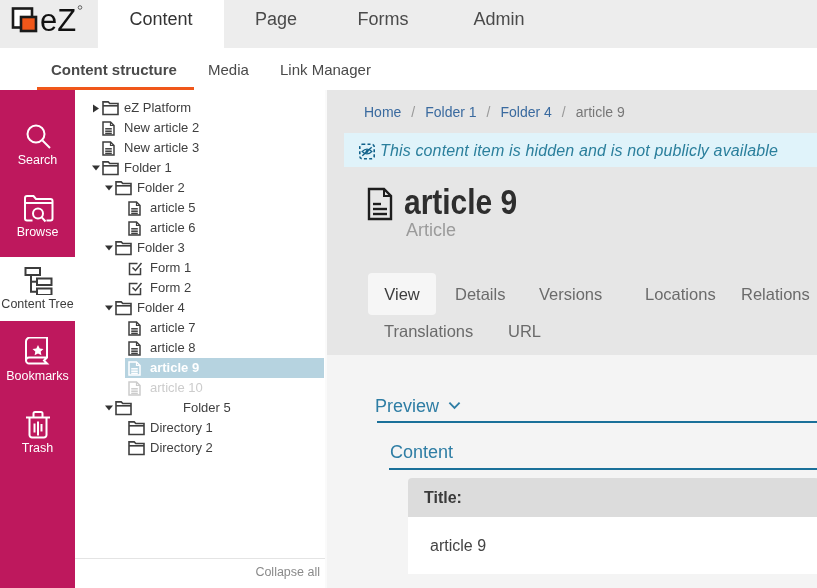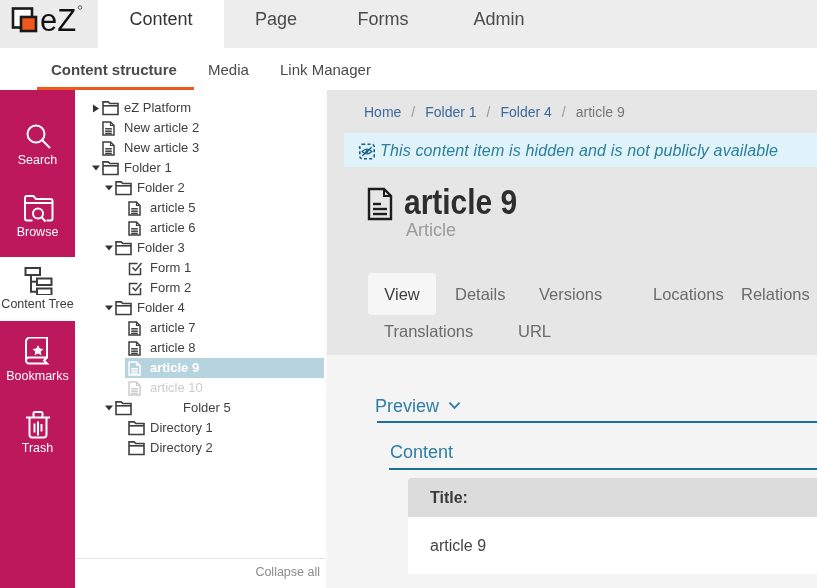--- a/index.html
+++ b/index.html
@@ -54,21 +54,21 @@
 
   .tabs { position:absolute; left:0; top:0; width:490px; font-size:16.5px; color:#6b6b6b; }
   .ctab { position:absolute; height:42px; line-height:42px; }
   .ctab.active { background:#f6f6f6; color:#3d3d3d; text-align:center; border-radius:4px; }
 
   .h2 { position:absolute; font-size:18px; color:#2e7da4; }
   .rule { position:absolute; height:2px; background:#1a7099; }
   .chev { position:absolute; }
 
   .tblhead { position:absolute; left:81px; top:388px; width:411px; height:39px; background:#dcdcdc; border-radius:4px 4px 0 0; }
-  .tblhead span { position:absolute; left:22px; top:11px; font-size:16px; font-weight:bold; color:#3a3a3a; }
+  .tblhead span { position:absolute; left:16px; top:11px; font-size:16px; font-weight:bold; color:#3a3a3a; }
   .tblbody { position:absolute; left:81px; top:427px; width:411px; height:57px; background:#fff; }
   .tblbody span { position:absolute; left:22px; top:20px; font-size:16px; color:#444; }
 </style>
 </head>
 <body>
 <div id="app">
 
   <div class="topbar">
     <div class="logo">
       <svg width="97" height="48" viewBox="0 0 97 48">
@@ -350,24 +350,24 @@
       <line x1="6" y1="22" x2="20" y2="22"></line>
       <line x1="6" y1="27" x2="20" y2="27"></line>
     </svg>
     <div class="h1">article 9</div>
     <div class="subtitle">Article</div>
 
     <div class="tabs">
       <div class="ctab active" style="left:41px;top:183px;width:68px;">View</div>
       <div class="ctab" style="left:128px;top:183px;">Details</div>
       <div class="ctab" style="left:212px;top:183px;">Versions</div>
-      <div class="ctab" style="left:326px;top:183px;">Locations</div>
+      <div class="ctab" style="left:318px;top:183px;">Locations</div>
       <div class="ctab" style="left:414px;top:183px;">Relations</div>
       <div class="ctab" style="left:57px;top:225px;height:33px;line-height:33px;">Translations</div>
-      <div class="ctab" style="left:191px;top:225px;height:33px;line-height:33px;">URL</div>
+      <div class="ctab" style="left:181px;top:225px;height:33px;line-height:33px;">URL</div>
     </div>
 
     <div class="h2" style="left:48px;top:306px;">Preview</div>
     <svg class="chev" style="left:121px;top:310.5px;" width="13" height="9" viewBox="0 0 14 9" fill="none" stroke="#2e7da4" stroke-width="2">
         <path d="M1.5 1.5 L7 7 L12.5 1.5"></path>
       </svg>
     <div class="rule" style="left:50px;top:331px;width:440px;"></div>
 
     <div class="h2" style="left:63px;top:352px;">Content</div>
     <div class="rule" style="left:62px;top:378px;width:428px;"></div>

